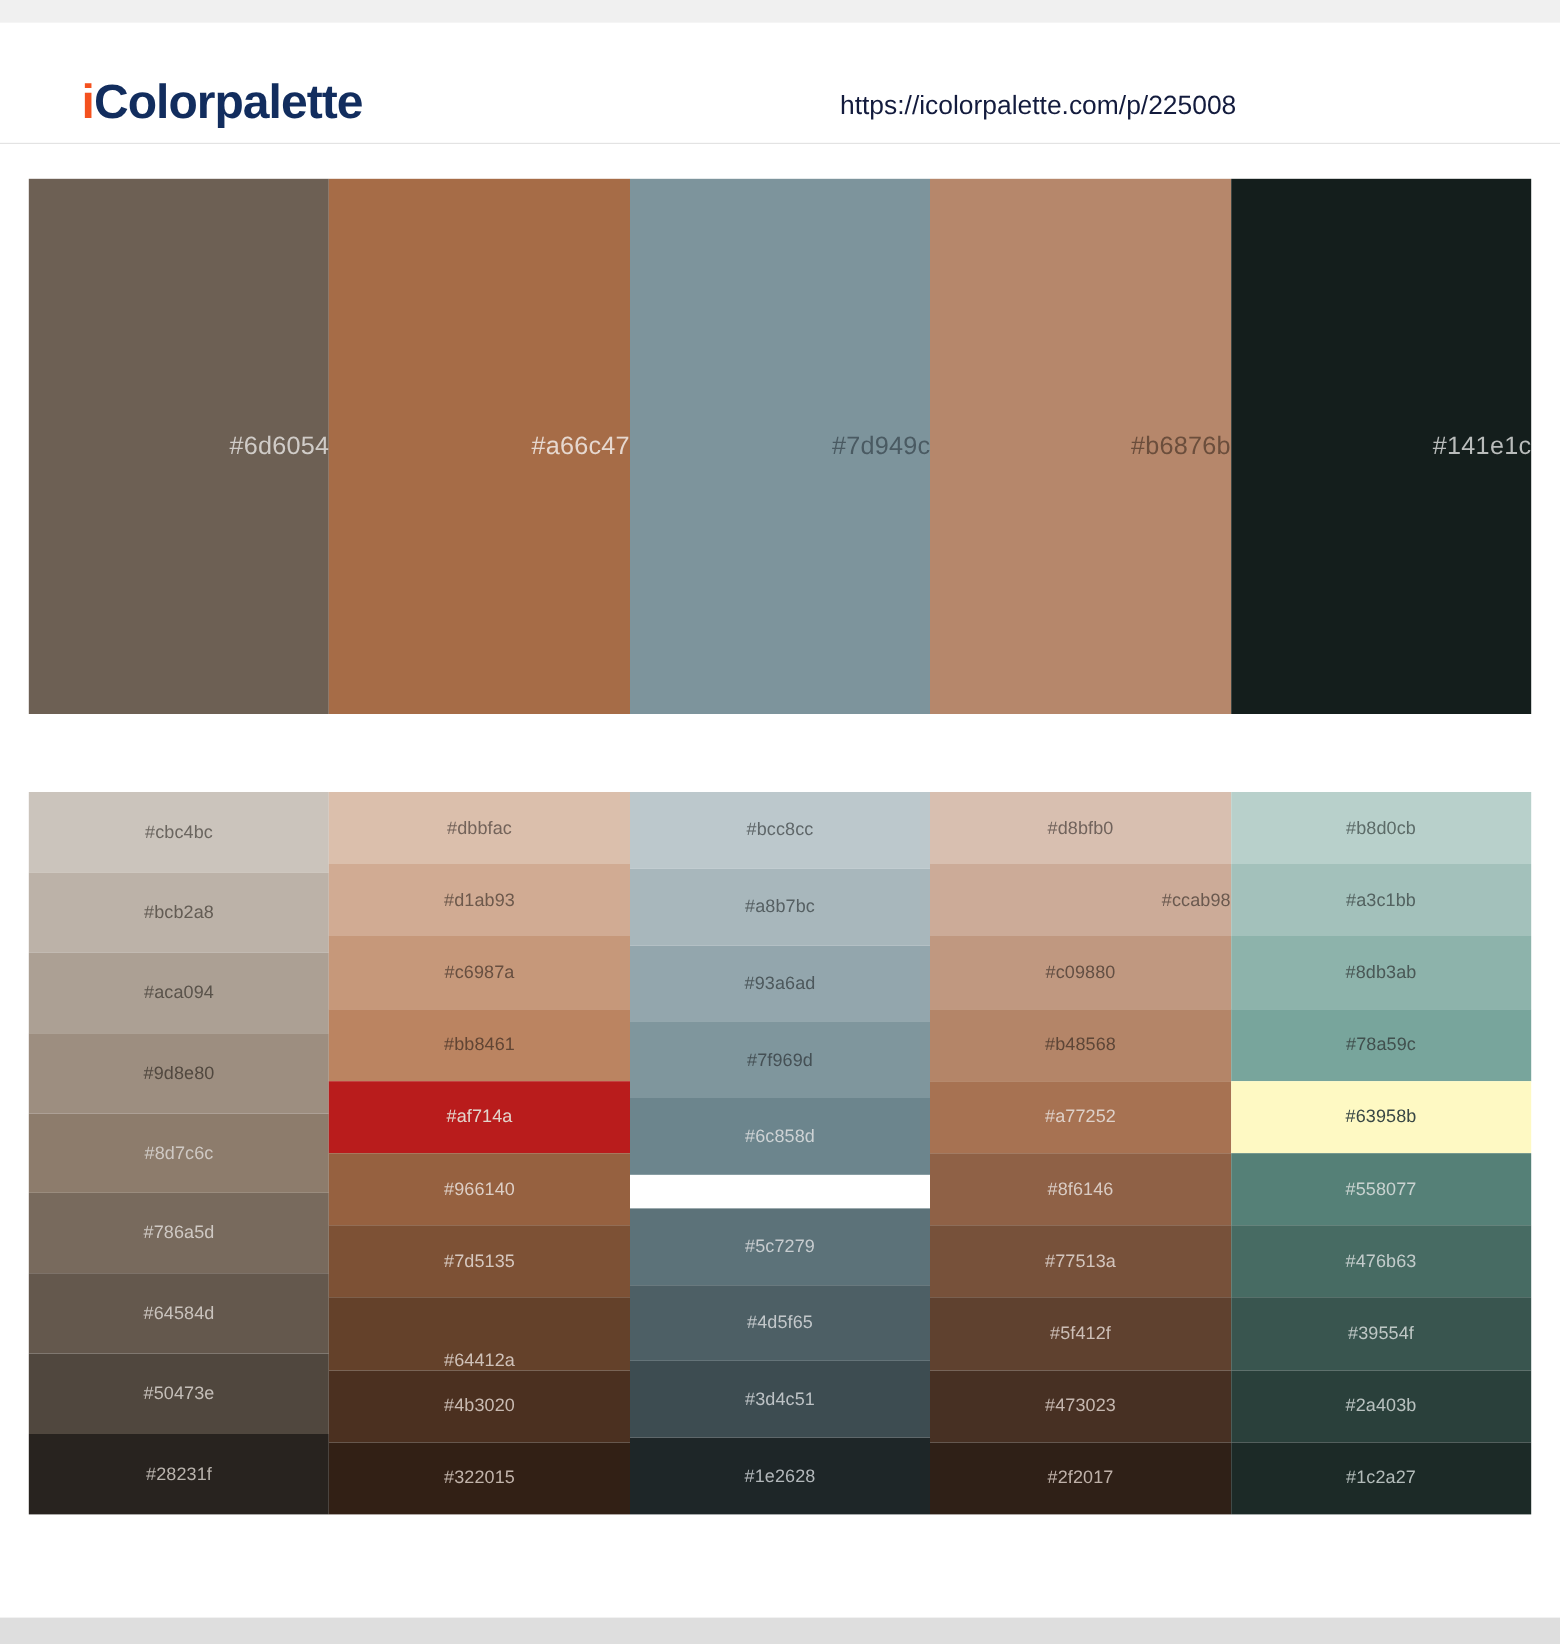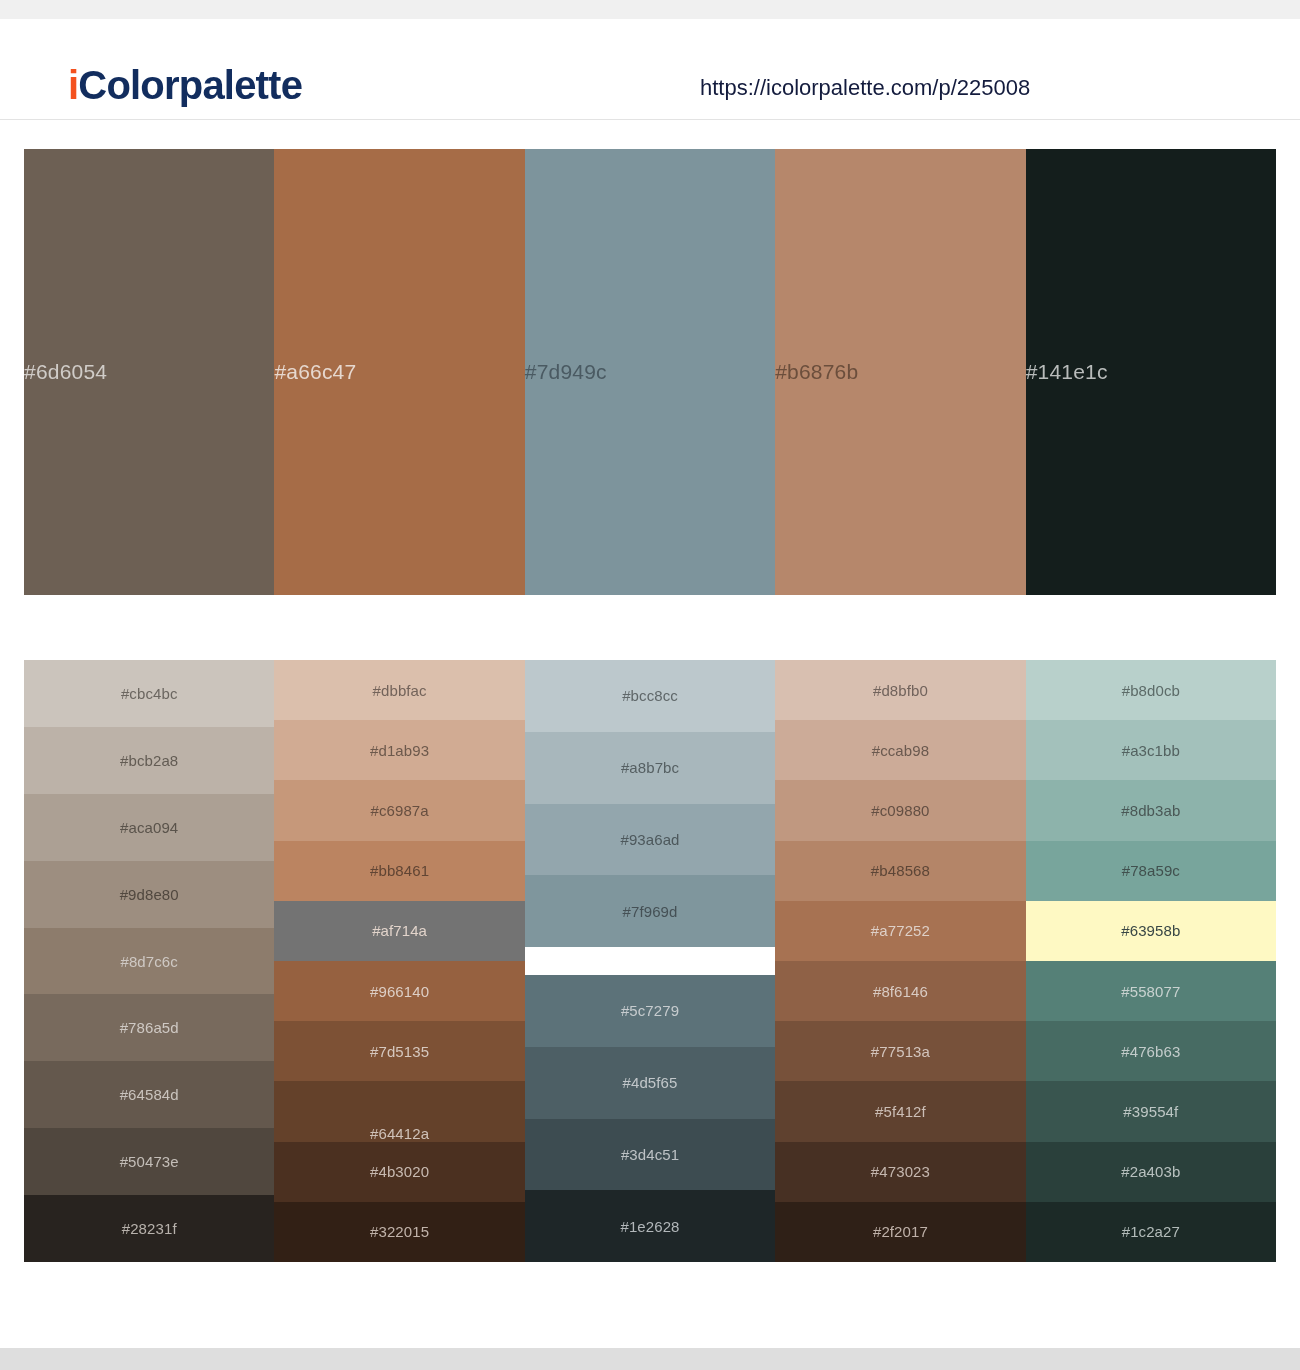--- a/index.html
+++ b/index.html
@@ -57,21 +57,21 @@
     position: absolute;
     left: 24px; top: 149px;
     width: 1252px; height: 446px;
     display: flex;
   }
   .main-swatch {
     flex: 1 1 0;
     position: relative;
     display: flex;
     align-items: center;
-    justify-content: flex-start;
+    justify-content: flex-end;
   }
   .main-swatch .hex {
     font-size: 21px;
     letter-spacing: 0.2px;
     user-select: none;
   }
 
   
   .shade-grid {
     position: absolute;
@@ -168,21 +168,21 @@
         </div>
         <div class="shade-cell" style="background: rgb(209, 171, 147);">
           <span style="color: rgb(109, 89, 76);">#d1ab93</span>
         </div>
         <div class="shade-cell" style="background: rgb(198, 152, 122);">
           <span style="color: rgb(103, 79, 64);">#c6987a</span>
         </div>
         <div class="shade-cell" style="background: rgb(187, 132, 97);">
           <span style="color: rgb(97, 69, 52);">#bb8461</span>
         </div>
-        <div class="shade-cell" style="background: #737373;">
+        <div class="shade-cell" style="background: #b91c1c;">
           <span style="color: rgb(226, 212, 203);">#af714a</span>
         </div>
         <div class="shade-cell" style="background: rgb(150, 97, 64);">
           <span style="color: rgb(221, 207, 198);">#966140</span>
         </div>
         <div class="shade-cell" style="background: rgb(125, 81, 53);">
           <span style="color: rgb(214, 200, 191);">#7d5135</span>
         </div>
         <div class="shade-cell" style="background: rgb(100, 65, 42); align-items: flex-end;">
           <span style="color: rgb(207, 193, 184);">#64412a</span>
@@ -200,38 +200,41 @@
         </div>
         <div class="shade-cell" style="background: rgb(168, 183, 188);">
           <span style="color: rgb(86, 96, 99);">#a8b7bc</span>
         </div>
         <div class="shade-cell" style="background: rgb(147, 166, 173);">
           <span style="color: rgb(77, 88, 92);">#93a6ad</span>
         </div>
         <div class="shade-cell" style="background: rgb(127, 150, 157);">
           <span style="color: rgb(69, 80, 85);">#7f969d</span>
         </div>
+        <div class="shade-cell" style="background: rgb(108, 133, 141);">
+          <span style="color: rgb(205, 210, 212);">#6c858d</span>
+        </div>
         <div class="shade-cell" style="background: rgb(92, 114, 121); margin-top: 28px;">
           <span style="color: rgb(199, 204, 207);">#5c7279</span>
         </div>
         <div class="shade-cell" style="background: rgb(77, 95, 101);">
           <span style="color: rgb(194, 199, 202);">#4d5f65</span>
         </div>
         <div class="shade-cell" style="background: rgb(61, 76, 81);">
           <span style="color: rgb(189, 194, 197);">#3d4c51</span>
         </div>
         <div class="shade-cell" style="background: rgb(30, 38, 40);">
           <span style="color: rgb(178, 183, 186);">#1e2628</span>
         </div>
       </div>
       <div class="shade-col">
         <div class="shade-cell" style="background: rgb(216, 191, 176);">
           <span style="color: rgb(113, 99, 92);">#d8bfb0</span>
         </div>
-        <div class="shade-cell" style="background: rgb(204, 171, 152);">
+        <div class="shade-cell" style="background: rgb(204, 171, 152); justify-content: flex-end;">
           <span style="color: rgb(106, 89, 79);">#ccab98</span>
         </div>
         <div class="shade-cell" style="background: rgb(192, 152, 128);">
           <span style="color: rgb(99, 79, 67);">#c09880</span>
         </div>
         <div class="shade-cell" style="background: rgb(180, 133, 104);">
           <span style="color: rgb(93, 70, 55);">#b48568</span>
         </div>
         <div class="shade-cell" style="background: rgb(167, 114, 82);">
           <span style="color: rgb(222, 208, 200);">#a77252</span>

